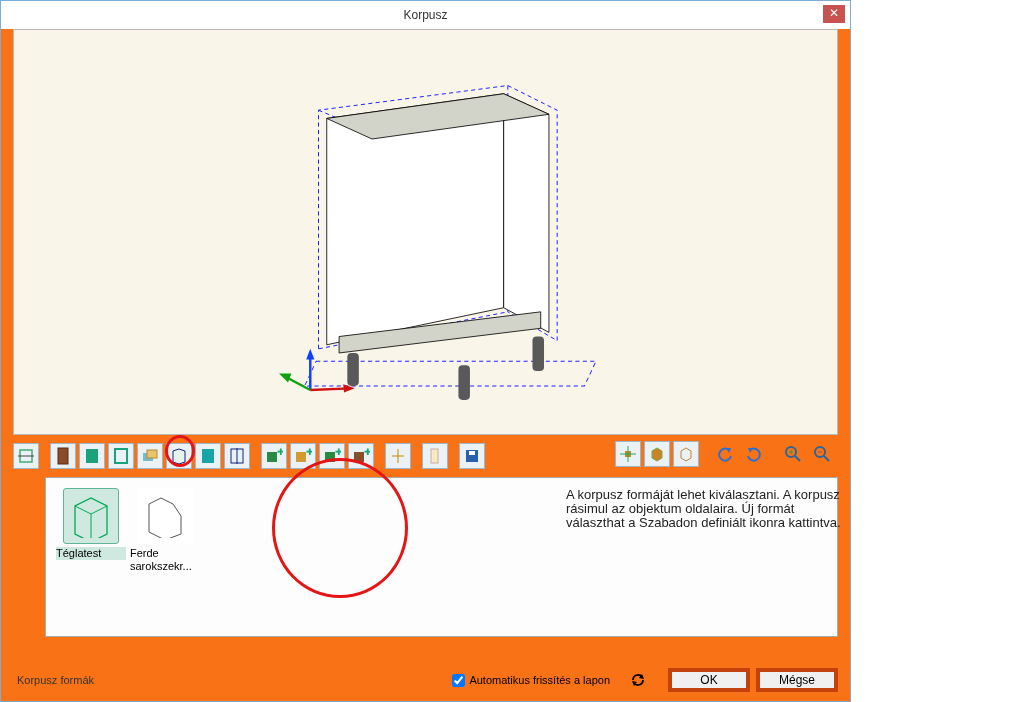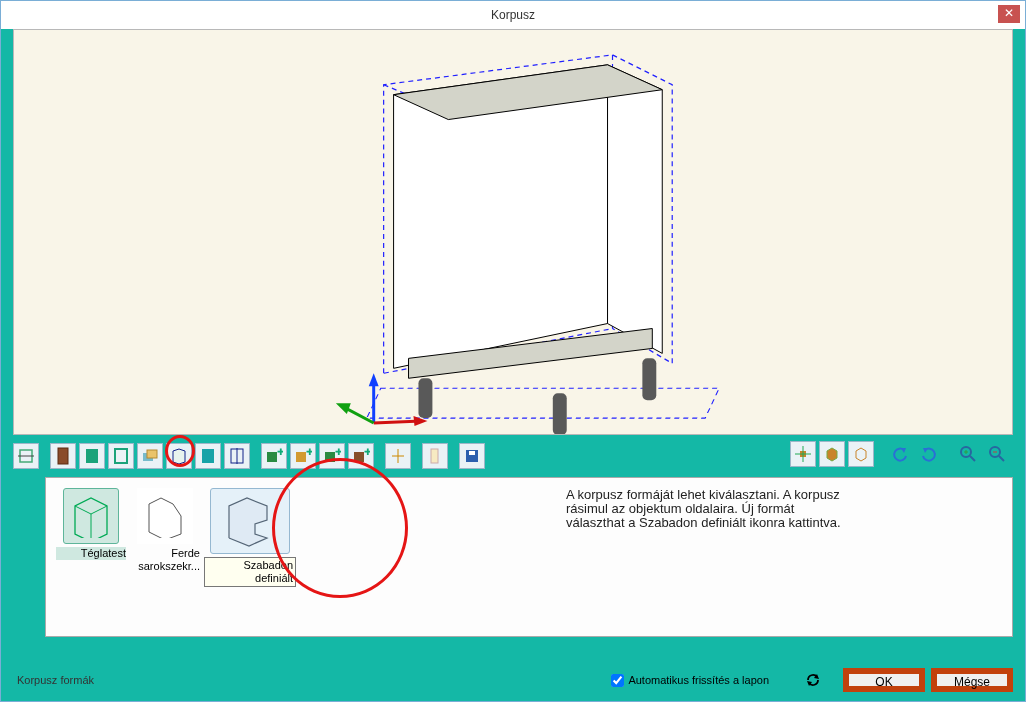--- a/index.html
+++ b/index.html
@@ -10,24 +10,24 @@
     background: #fff;
     width: 1026px;
     height: 702px;
     box-sizing: border-box;
     user-select: none;
   }
   * { box-sizing: border-box; }
 
   .win-frame {
     position: relative;
-    width: 1026px;
+    width: 851px;
     height: 702px;
     border: 1px solid #7aaed6;
-    background: #14b8a6;
+    background: #f97316;
   }
   .titlebar {
     height: 28px;
     background: #fff;
     position: relative;
   }
   .titlebar .title {
     text-align: center;
     line-height: 28px;
     font-size: 12px;
@@ -85,21 +85,21 @@
     background: #fdfdfd;
     border: 1px solid #aaa;
     margin-left: 32px;
     display: flex;
     align-items: flex-start;
     padding: 10px;
     position: relative;
   }
   .gallery-item {
     width: 70px;
-    text-align: right;
+    text-align: left;
     margin-right: 4px;
     cursor: pointer;
   }
   .gallery-item .gi-icon {
     width: 56px;
     height: 56px;
     margin: 0 auto 3px auto;
     border: 1px solid transparent;
     display: flex;
     align-items: center;
@@ -152,34 +152,34 @@
     bottom: 8px;
     height: 26px;
     display: flex;
     align-items: center;
   }
   .status-label { flex: 1; font-size: 11px; color: #333; }
   .chk {
     display: flex;
     align-items: center;
     font-size: 11px;
-    margin-right: 32px;
+    margin-right: 16px;
     cursor: pointer;
   }
   .chk input { margin-right: 4px; }
   .refresh-ic {
     width: 24px; height: 24px;
     display: flex; align-items: center; justify-content: center;
     margin-right: 12px;
     cursor: pointer;
   }
   .btn {
     width: 82px;
     height: 24px;
-    border: 6px solid #c2410c;
+    border: 4px solid #c2410c;
     background: #f0f0f0;
     font-size: 12px;
     margin-left: 6px;
     cursor: pointer;
   }
 
   .circle-mark {
     position: absolute;
     border: 3px solid #e51515;
     border-radius: 50%;
@@ -404,28 +404,20 @@
 
       <div class="gallery-item">
         <div class="gi-icon">
           <svg width="44" height="44">
               <polyline points="6,38 6,10 18,4 30,10 38,22 38,40 22,46 6,38" fill="none" stroke="#555"></polyline>
             </svg>
         </div>
         <div class="gi-label">Ferde sarokszekr...</div>
       </div>
 
-      <div class="gallery-item highlight">
-        <div class="gi-icon">
-          <svg width="58" height="54">
-              <polyline points="8,44 8,12 26,4 46,12 46,26 34,30 34,40 46,44 28,52 8,44" fill="#dfeaf4" stroke="#567" stroke-width="1.2"></polyline>
-            </svg>
-        </div>
-        <div class="gi-label">Szabadon definiált</div>
-      </div>
 
       <div class="side-text">A korpusz formáját lehet kiválasztani. A korpusz rásimul az objektum oldalaira. Új formát választhat a Szabadon definiált ikonra kattintva.</div>
     </div>
   </div>
 
   <div class="statusbar">
     <div class="status-label">Korpusz formák</div>
     <label class="chk">
       <input type="checkbox" checked="" style="">
       <span>Automatikus frissítés a lapon</span>

